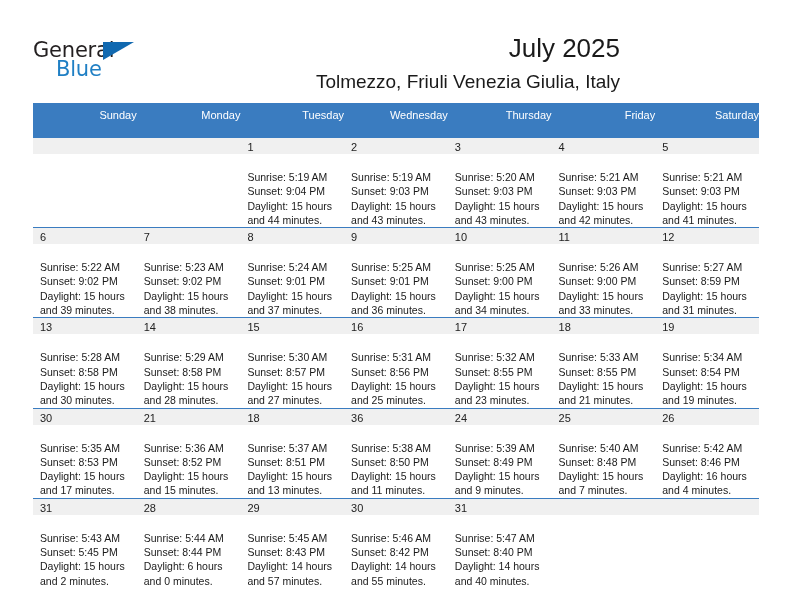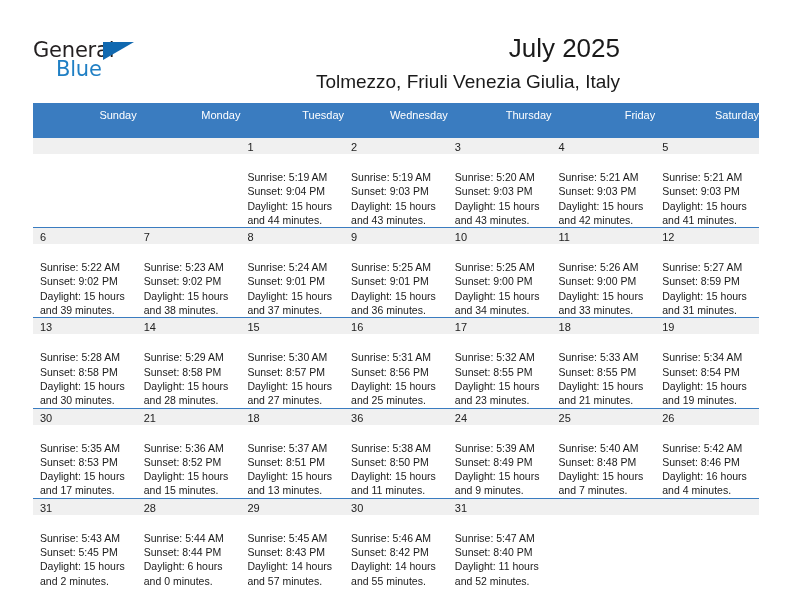--- a/index.html
+++ b/index.html
@@ -425,21 +425,21 @@
               <div>Sunrise: 5:46 AM</div>
               <div>Sunset: 8:42 PM</div>
               <div class="wrap">Daylight: 14 hours and 55 minutes.</div>
             </div>
           </td>
           <td>
             <div class="daynum-band">31</div>
             <div class="cell-body">
               <div>Sunrise: 5:47 AM</div>
               <div>Sunset: 8:40 PM</div>
-              <div class="wrap">Daylight: 11 hours and 52 minutes.</div>
+              <div class="wrap">Daylight: 14 hours and 40 minutes.</div>
             </div>
           </td>
           <td class="empty-cell">
             <div class="daynum-band empty"></div>
           </td>
           <td class="empty-cell">
             <div class="daynum-band empty"></div>
           </td>
         </tr>
       </tbody>

